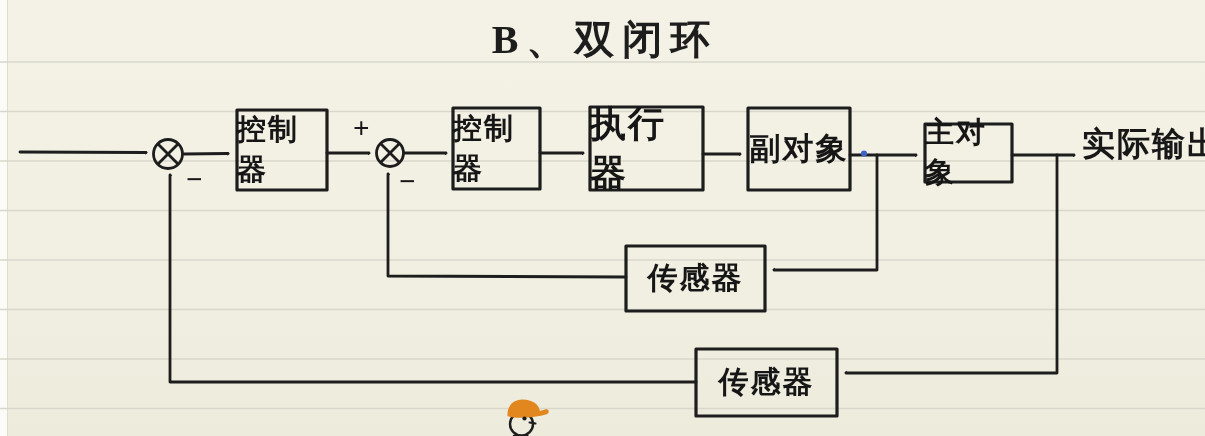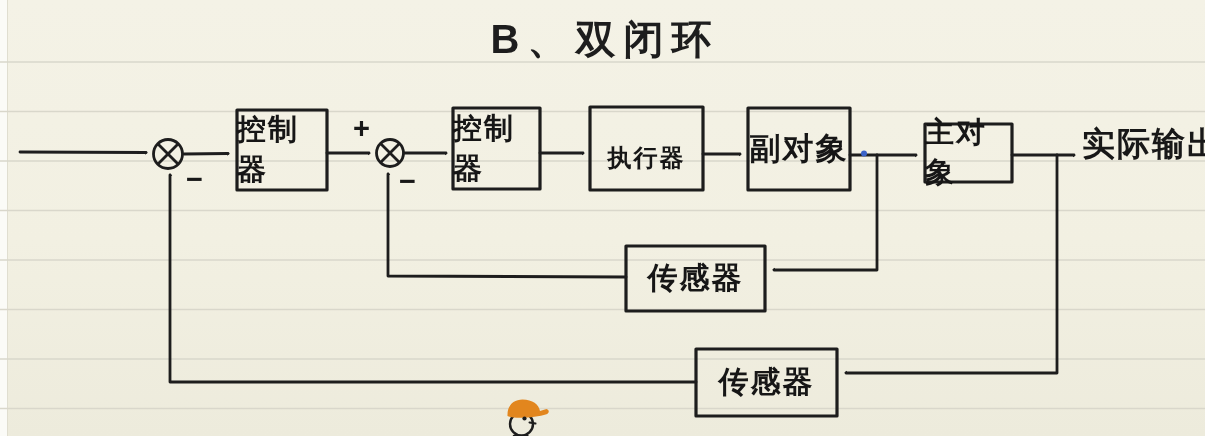--- a/index.html
+++ b/index.html
@@ -2,21 +2,21 @@
 <html><head>
 <meta charset="utf-8">
 <style>
   html,body{margin:0;padding:0;background:#e8e6d8;}
   .stage{
     position:relative;
     width:1205px;height:436px;
     overflow:hidden;
     background:#f2f0e2;
     background-image:linear-gradient(180deg,#f4f2e6 0%,#f2f0e2 55%,#edebdc 100%);
-    font-family:Liberation Sans, sans-serif;
+    font-family:Liberation Serif, serif;
     color:#1d1d1d;
   }
   .margin-strip{
     position:absolute;left:0;top:0;width:7px;height:436px;
     background:#fbfbf7;border-right:1px solid #e0ded0;
   }
   svg.diagram{position:absolute;left:0;top:0;}
   .lbl{
     position:absolute;
     color:#181818;
@@ -125,18 +125,18 @@
   <div class="title">B、双闭环</div>
 
   <div class="lbl out-label">实际输出</div>
 
   <div class="lbl sign sign-plus-inner">+</div>
   <div class="lbl sign sign-minus-outer">−</div>
   <div class="lbl sign sign-minus-inner">−</div>
 
   <div class="boxlbl" style="left:237px;top:110px;width:90px;height:80px;font-size:29px;">控制器</div>
   <div class="boxlbl" style="left:453px;top:108px;width:87px;height:81px;font-size:29px;">控制器</div>
-  <div class="boxlbl" style="left:590px;top:116px;width:113px;height:83px;font-size:24px;">执行器</div>
+  <div class="boxlbl" style="left:590px;top:107px;width:113px;height:83px;font-size:36px;">执行器</div>
   <div class="boxlbl" style="left:748px;top:108px;width:102px;height:82px;font-size:31px;">副对象</div>
   <div class="boxlbl" style="left:925px;top:124px;width:87px;height:58px;font-size:29px;">主对象</div>
   <div class="boxlbl" style="left:626px;top:246px;width:139px;height:65px;font-size:30px;">传感器</div>
   <div class="boxlbl" style="left:696px;top:349px;width:141px;height:67px;font-size:30px;">传感器</div>
 </div>
 
 </body></html>

